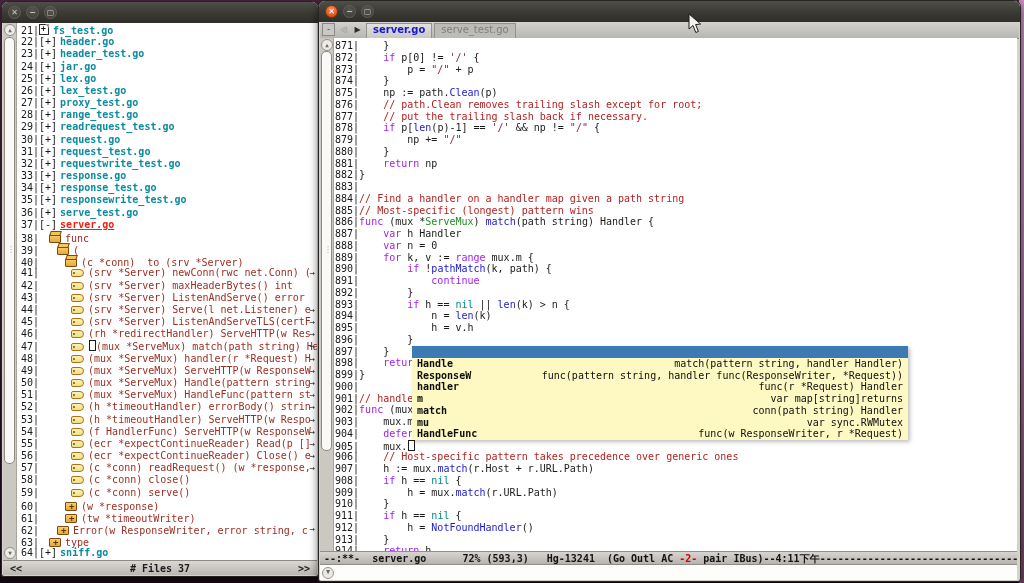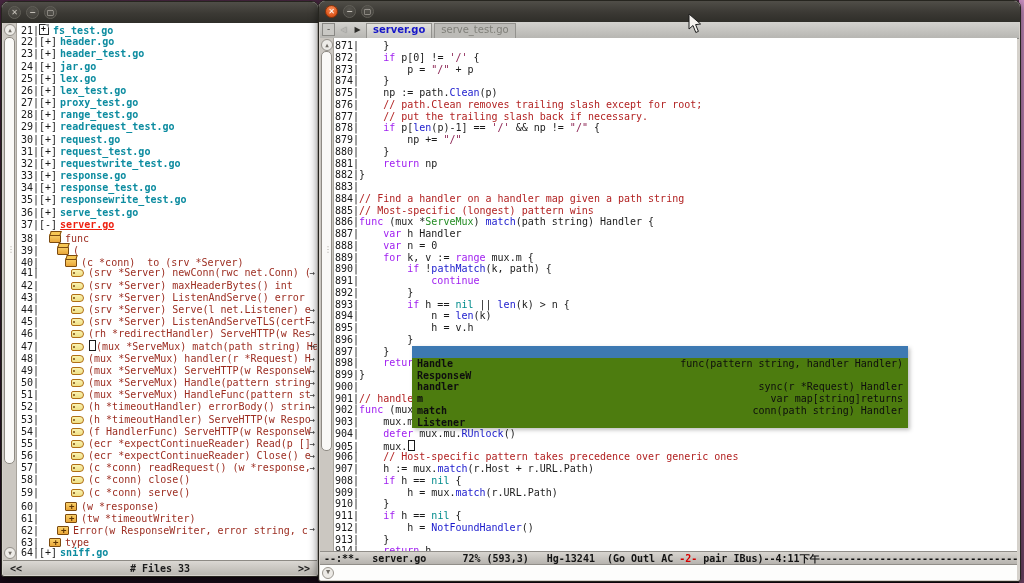--- a/index.html
+++ b/index.html
@@ -74,21 +74,21 @@
     font:bold 10px "DejaVu Sans",sans-serif;}
   .tab.active{background:linear-gradient(#e2e1dd,#c9c8c4);color:#1717c8;}
   .tab.inactive{background:#bcbbb7;color:#80807a;font-weight:normal;}
   .ed-body{position:absolute;top:37px;bottom:30px;left:1px;right:3px;background:#fff;overflow:hidden;}
   .code{position:absolute;left:15px;top:2px;right:0;bottom:0;overflow:hidden;
     font-size:10px;line-height:11.76px;white-space:pre;}
   .code-line{height:11.76px;}
   .lnum{color:#161616;}
   .cursor-box{display:inline-block;width:5px;height:9px;border:1px solid #1a1a1a;vertical-align:-1px;margin-left:1px;}
   
-  .popup{position:absolute;left:92px;top:308px;width:496px;background:#4d7c0f;
+  .popup{position:absolute;left:92px;top:308px;width:496px;background:#fef9c3;
     box-shadow:2px 2px 4px rgba(0,0,0,.25);font-size:10px;}
   .popup-sel{height:11.76px;background:#3d79b2;}
   .popup-row{display:flex;justify-content:space-between;height:11.76px;line-height:11.76px;
     padding:0 5px;color:#0e0e0e;white-space:pre;}
   .popup-row .pname{font-weight:bold;}
   
   .modeline{position:absolute;left:1px;right:3px;bottom:16px;height:14px;
     background:linear-gradient(#d8d5d0,#b6b3ae);border-top:1px solid #918e89;border-bottom:1px solid #918e89;
     font:bold 10px "DejaVu Sans Mono",monospace;line-height:13px;color:#121212;
     white-space:pre;overflow:hidden;padding-left:4px;box-sizing:border-box;}
@@ -121,21 +121,21 @@
     <div class="sb-content">
       <div class="vscroll">
         <span class="vs-btn" style="top:1px">▲</span>
         <div class="vthumb" style="top:14px;height:425px"></div>
         <span class="vs-btn" style="bottom:1px">▼</span>
       </div>
       <div class="sb-list" id="sb-list"><div class="sb-row"><span class="sb-num">21</span><span class="sb-bar">|</span><span style="display: inline-block; width: 0px;"></span><span class="ic ic-page-plus"></span><span class="face-file">fs_test.go</span></div><div class="sb-row"><span class="sb-num">22</span><span class="sb-bar">|</span><span style="display: inline-block; width: 0px;"></span><span class="sb-ficon">[+]</span><span class="face-file">header.go</span></div><div class="sb-row"><span class="sb-num">23</span><span class="sb-bar">|</span><span style="display: inline-block; width: 0px;"></span><span class="sb-ficon">[+]</span><span class="face-file">header_test.go</span></div><div class="sb-row"><span class="sb-num">24</span><span class="sb-bar">|</span><span style="display: inline-block; width: 0px;"></span><span class="sb-ficon">[+]</span><span class="face-file">jar.go</span></div><div class="sb-row"><span class="sb-num">25</span><span class="sb-bar">|</span><span style="display: inline-block; width: 0px;"></span><span class="sb-ficon">[+]</span><span class="face-file">lex.go</span></div><div class="sb-row"><span class="sb-num">26</span><span class="sb-bar">|</span><span style="display: inline-block; width: 0px;"></span><span class="sb-ficon">[+]</span><span class="face-file">lex_test.go</span></div><div class="sb-row"><span class="sb-num">27</span><span class="sb-bar">|</span><span style="display: inline-block; width: 0px;"></span><span class="sb-ficon">[+]</span><span class="face-file">proxy_test.go</span></div><div class="sb-row"><span class="sb-num">28</span><span class="sb-bar">|</span><span style="display: inline-block; width: 0px;"></span><span class="sb-ficon">[+]</span><span class="face-file">range_test.go</span></div><div class="sb-row"><span class="sb-num">29</span><span class="sb-bar">|</span><span style="display: inline-block; width: 0px;"></span><span class="sb-ficon">[+]</span><span class="face-file">readrequest_test.go</span></div><div class="sb-row"><span class="sb-num">30</span><span class="sb-bar">|</span><span style="display: inline-block; width: 0px;"></span><span class="sb-ficon">[+]</span><span class="face-file">request.go</span></div><div class="sb-row"><span class="sb-num">31</span><span class="sb-bar">|</span><span style="display: inline-block; width: 0px;"></span><span class="sb-ficon">[+]</span><span class="face-file">request_test.go</span></div><div class="sb-row"><span class="sb-num">32</span><span class="sb-bar">|</span><span style="display: inline-block; width: 0px;"></span><span class="sb-ficon">[+]</span><span class="face-file">requestwrite_test.go</span></div><div class="sb-row"><span class="sb-num">33</span><span class="sb-bar">|</span><span style="display: inline-block; width: 0px;"></span><span class="sb-ficon">[+]</span><span class="face-file">response.go</span></div><div class="sb-row"><span class="sb-num">34</span><span class="sb-bar">|</span><span style="display: inline-block; width: 0px;"></span><span class="sb-ficon">[+]</span><span class="face-file">response_test.go</span></div><div class="sb-row"><span class="sb-num">35</span><span class="sb-bar">|</span><span style="display: inline-block; width: 0px;"></span><span class="sb-ficon">[+]</span><span class="face-file">responsewrite_test.go</span></div><div class="sb-row"><span class="sb-num">36</span><span class="sb-bar">|</span><span style="display: inline-block; width: 0px;"></span><span class="sb-ficon">[+]</span><span class="face-file">serve_test.go</span></div><div class="sb-row"><span class="sb-num">37</span><span class="sb-bar">|</span><span style="display: inline-block; width: 0px;"></span><span class="sb-ficon">[-]</span><span class="face-sel">server.go</span></div><div class="sb-row"><span class="sb-num">38</span><span class="sb-bar">|</span><span style="display: inline-block; width: 10px;"></span><span class="ic ic-box-open"></span><span class="face-tag">func</span></div><div class="sb-row"><span class="sb-num">39</span><span class="sb-bar">|</span><span style="display: inline-block; width: 18px;"></span><span class="ic ic-box-open"></span><span class="face-tag">(</span></div><div class="sb-row"><span class="sb-num">40</span><span class="sb-bar">|</span><span style="display: inline-block; width: 26px;"></span><span class="ic ic-box-open"></span><span class="face-tag">(c *conn)  to (srv *Server)</span></div><div class="sb-row"><span class="sb-num">41</span><span class="sb-bar">|</span><span style="display: inline-block; width: 32px;"></span><span class="ic ic-tag"></span><span class="face-tag">(srv *Server) newConn(rwc net.Conn) (</span><span class="trunc">→</span></div><div class="sb-row"><span class="sb-num">42</span><span class="sb-bar">|</span><span style="display: inline-block; width: 32px;"></span><span class="ic ic-tag"></span><span class="face-tag">(srv *Server) maxHeaderBytes() int</span></div><div class="sb-row"><span class="sb-num">43</span><span class="sb-bar">|</span><span style="display: inline-block; width: 32px;"></span><span class="ic ic-tag"></span><span class="face-tag">(srv *Server) ListenAndServe() error</span></div><div class="sb-row"><span class="sb-num">44</span><span class="sb-bar">|</span><span style="display: inline-block; width: 32px;"></span><span class="ic ic-tag"></span><span class="face-tag">(srv *Server) Serve(l net.Listener) e</span><span class="trunc">→</span></div><div class="sb-row"><span class="sb-num">45</span><span class="sb-bar">|</span><span style="display: inline-block; width: 32px;"></span><span class="ic ic-tag"></span><span class="face-tag">(srv *Server) ListenAndServeTLS(certF</span><span class="trunc">→</span></div><div class="sb-row"><span class="sb-num">46</span><span class="sb-bar">|</span><span style="display: inline-block; width: 32px;"></span><span class="ic ic-tag"></span><span class="face-tag">(rh *redirectHandler) ServeHTTP(w Res</span><span class="trunc">→</span></div><div class="sb-row"><span class="sb-num">47</span><span class="sb-bar">|</span><span style="display: inline-block; width: 32px;"></span><span class="ic ic-tag"></span><span class="cursor-box"></span><span class="face-tag">(mux *ServeMux) match(path string) Ha</span><span class="trunc">→</span></div><div class="sb-row"><span class="sb-num">48</span><span class="sb-bar">|</span><span style="display: inline-block; width: 32px;"></span><span class="ic ic-tag"></span><span class="face-tag">(mux *ServeMux) handler(r *Request) H</span><span class="trunc">→</span></div><div class="sb-row"><span class="sb-num">49</span><span class="sb-bar">|</span><span style="display: inline-block; width: 32px;"></span><span class="ic ic-tag"></span><span class="face-tag">(mux *ServeMux) ServeHTTP(w ResponseW</span><span class="trunc">→</span></div><div class="sb-row"><span class="sb-num">50</span><span class="sb-bar">|</span><span style="display: inline-block; width: 32px;"></span><span class="ic ic-tag"></span><span class="face-tag">(mux *ServeMux) Handle(pattern string</span><span class="trunc">→</span></div><div class="sb-row"><span class="sb-num">51</span><span class="sb-bar">|</span><span style="display: inline-block; width: 32px;"></span><span class="ic ic-tag"></span><span class="face-tag">(mux *ServeMux) HandleFunc(pattern st</span><span class="trunc">→</span></div><div class="sb-row"><span class="sb-num">52</span><span class="sb-bar">|</span><span style="display: inline-block; width: 32px;"></span><span class="ic ic-tag"></span><span class="face-tag">(h *timeoutHandler) errorBody() strin</span><span class="trunc">→</span></div><div class="sb-row"><span class="sb-num">53</span><span class="sb-bar">|</span><span style="display: inline-block; width: 32px;"></span><span class="ic ic-tag"></span><span class="face-tag">(h *timeoutHandler) ServeHTTP(w Respo</span><span class="trunc">→</span></div><div class="sb-row"><span class="sb-num">54</span><span class="sb-bar">|</span><span style="display: inline-block; width: 32px;"></span><span class="ic ic-tag"></span><span class="face-tag">(f HandlerFunc) ServeHTTP(w ResponseW</span><span class="trunc">→</span></div><div class="sb-row"><span class="sb-num">55</span><span class="sb-bar">|</span><span style="display: inline-block; width: 32px;"></span><span class="ic ic-tag"></span><span class="face-tag">(ecr *expectContinueReader) Read(p []</span><span class="trunc">→</span></div><div class="sb-row"><span class="sb-num">56</span><span class="sb-bar">|</span><span style="display: inline-block; width: 32px;"></span><span class="ic ic-tag"></span><span class="face-tag">(ecr *expectContinueReader) Close() e</span><span class="trunc">→</span></div><div class="sb-row"><span class="sb-num">57</span><span class="sb-bar">|</span><span style="display: inline-block; width: 32px;"></span><span class="ic ic-tag"></span><span class="face-tag">(c *conn) readRequest() (w *response,</span><span class="trunc">→</span></div><div class="sb-row"><span class="sb-num">58</span><span class="sb-bar">|</span><span style="display: inline-block; width: 32px;"></span><span class="ic ic-tag"></span><span class="face-tag">(c *conn) close()</span></div><div class="sb-row"><span class="sb-num">59</span><span class="sb-bar">|</span><span style="display: inline-block; width: 32px;"></span><span class="ic ic-tag"></span><span class="face-tag">(c *conn) serve()</span></div><div class="sb-row"><span class="sb-num">60</span><span class="sb-bar">|</span><span style="display: inline-block; width: 26px;"></span><span class="ic ic-box-plus"></span><span class="face-tag">(w *response)</span></div><div class="sb-row"><span class="sb-num">61</span><span class="sb-bar">|</span><span style="display: inline-block; width: 26px;"></span><span class="ic ic-box-plus"></span><span class="face-tag">(tw *timeoutWriter)</span></div><div class="sb-row"><span class="sb-num">62</span><span class="sb-bar">|</span><span style="display: inline-block; width: 18px;"></span><span class="ic ic-box-plus"></span><span class="face-tag">Error(w ResponseWriter, error string, c</span><span class="trunc">→</span></div><div class="sb-row"><span class="sb-num">63</span><span class="sb-bar">|</span><span style="display: inline-block; width: 10px;"></span><span class="ic ic-box-plus"></span><span class="face-tag">type</span></div><div class="sb-row"><span class="sb-num">64</span><span class="sb-bar">|</span><span style="display: inline-block; width: 0px;"></span><span class="sb-ficon">[+]</span><span class="face-file">sniff.go</span></div></div>
     </div>
     <footer class="sb-status">
       <span>&lt;&lt;</span>
-      <span># Files  33</span>
+      <span># Files  37</span>
       <span>&gt;&gt;</span>
     </footer>
   </section>
 
   <section class="window editor">
     <header class="titlebar">
       <span class="wbtn close-hot">
           <span>✕</span>
         </span>
       <span class="wbtn">
@@ -156,26 +156,27 @@
         </span>
     </div>
     <div class="ed-body">
       <div class="vscroll">
         <span class="vs-btn" style="top:1px">▲</span>
         <div class="vthumb" style="top:13px;height:398px"></div>
       </div>
       <div class="code" id="code"><div class="code-line"><span class="lnum">871|</span><span style="color: rgb(27, 27, 27);">    }</span></div><div class="code-line"><span class="lnum">872|</span><span style="color: rgb(27, 27, 27);">    </span><span style="color: rgb(160, 32, 240);">if</span><span style="color: rgb(27, 27, 27);"> p[0] != </span><span style="color: rgb(139, 34, 82);">'/'</span><span style="color: rgb(27, 27, 27);"> {</span></div><div class="code-line"><span class="lnum">873|</span><span style="color: rgb(27, 27, 27);">        p = </span><span style="color: rgb(139, 34, 82);">"/"</span><span style="color: rgb(27, 27, 27);"> + p</span></div><div class="code-line"><span class="lnum">874|</span><span style="color: rgb(27, 27, 27);">    }</span></div><div class="code-line"><span class="lnum">875|</span><span style="color: rgb(27, 27, 27);">    np := path.</span><span style="color: rgb(26, 26, 205);">Clean</span><span style="color: rgb(27, 27, 27);">(p)</span></div><div class="code-line"><span class="lnum">876|</span><span style="color: rgb(27, 27, 27);">    </span><span style="color: rgb(178, 34, 34);">// path.Clean removes trailing slash except for root;</span></div><div class="code-line"><span class="lnum">877|</span><span style="color: rgb(27, 27, 27);">    </span><span style="color: rgb(178, 34, 34);">// put the trailing slash back if necessary.</span></div><div class="code-line"><span class="lnum">878|</span><span style="color: rgb(27, 27, 27);">    </span><span style="color: rgb(160, 32, 240);">if</span><span style="color: rgb(27, 27, 27);"> p[</span><span style="color: rgb(26, 26, 205);">len</span><span style="color: rgb(27, 27, 27);">(p)-1] == </span><span style="color: rgb(139, 34, 82);">'/'</span><span style="color: rgb(27, 27, 27);"> &amp;&amp; np != </span><span style="color: rgb(139, 34, 82);">"/"</span><span style="color: rgb(27, 27, 27);"> {</span></div><div class="code-line"><span class="lnum">879|</span><span style="color: rgb(27, 27, 27);">        np += </span><span style="color: rgb(139, 34, 82);">"/"</span></div><div class="code-line"><span class="lnum">880|</span><span style="color: rgb(27, 27, 27);">    }</span></div><div class="code-line"><span class="lnum">881|</span><span style="color: rgb(27, 27, 27);">    </span><span style="color: rgb(160, 32, 240);">return</span><span style="color: rgb(27, 27, 27);"> np</span></div><div class="code-line"><span class="lnum">882|</span><span style="color: rgb(27, 27, 27);">}</span></div><div class="code-line"><span class="lnum">883|</span></div><div class="code-line"><span class="lnum">884|</span><span style="color: rgb(178, 34, 34);">// Find a handler on a handler map given a path string</span></div><div class="code-line"><span class="lnum">885|</span><span style="color: rgb(178, 34, 34);">// Most-specific (longest) pattern wins</span></div><div class="code-line"><span class="lnum">886|</span><span style="color: rgb(160, 32, 240);">func</span><span style="color: rgb(27, 27, 27);"> (mux *</span><span style="color: rgb(34, 139, 34);">ServeMux</span><span style="color: rgb(27, 27, 27);">) </span><span style="color: rgb(26, 26, 205);">match</span><span style="color: rgb(27, 27, 27);">(path string) Handler {</span></div><div class="code-line"><span class="lnum">887|</span><span style="color: rgb(27, 27, 27);">    </span><span style="color: rgb(160, 32, 240);">var</span><span style="color: rgb(27, 27, 27);"> h Handler</span></div><div class="code-line"><span class="lnum">888|</span><span style="color: rgb(27, 27, 27);">    </span><span style="color: rgb(160, 32, 240);">var</span><span style="color: rgb(27, 27, 27);"> n = 0</span></div><div class="code-line"><span class="lnum">889|</span><span style="color: rgb(27, 27, 27);">    </span><span style="color: rgb(160, 32, 240);">for</span><span style="color: rgb(27, 27, 27);"> k, v := </span><span style="color: rgb(160, 32, 240);">range</span><span style="color: rgb(27, 27, 27);"> mux.m {</span></div><div class="code-line"><span class="lnum">890|</span><span style="color: rgb(27, 27, 27);">        </span><span style="color: rgb(160, 32, 240);">if</span><span style="color: rgb(27, 27, 27);"> !</span><span style="color: rgb(26, 26, 205);">pathMatch</span><span style="color: rgb(27, 27, 27);">(k, path) {</span></div><div class="code-line"><span class="lnum">891|</span><span style="color: rgb(27, 27, 27);">            </span><span style="color: rgb(160, 32, 240);">continue</span></div><div class="code-line"><span class="lnum">892|</span><span style="color: rgb(27, 27, 27);">        }</span></div><div class="code-line"><span class="lnum">893|</span><span style="color: rgb(27, 27, 27);">        </span><span style="color: rgb(160, 32, 240);">if</span><span style="color: rgb(27, 27, 27);"> h == </span><span style="color: rgb(0, 139, 139);">nil</span><span style="color: rgb(27, 27, 27);"> || </span><span style="color: rgb(26, 26, 205);">len</span><span style="color: rgb(27, 27, 27);">(k) &gt; n {</span></div><div class="code-line"><span class="lnum">894|</span><span style="color: rgb(27, 27, 27);">            n = </span><span style="color: rgb(26, 26, 205);">len</span><span style="color: rgb(27, 27, 27);">(k)</span></div><div class="code-line"><span class="lnum">895|</span><span style="color: rgb(27, 27, 27);">            h = v.h</span></div><div class="code-line"><span class="lnum">896|</span><span style="color: rgb(27, 27, 27);">        }</span></div><div class="code-line"><span class="lnum">897|</span><span style="color: rgb(27, 27, 27);">    }</span></div><div class="code-line"><span class="lnum">898|</span><span style="color: rgb(27, 27, 27);">    </span><span style="color: rgb(160, 32, 240);">return</span><span style="color: rgb(27, 27, 27);"> h</span></div><div class="code-line"><span class="lnum">899|</span><span style="color: rgb(27, 27, 27);">}</span></div><div class="code-line"><span class="lnum">900|</span></div><div class="code-line"><span class="lnum">901|</span><span style="color: rgb(178, 34, 34);">// handler returns the handler to use for the request r.</span></div><div class="code-line"><span class="lnum">902|</span><span style="color: rgb(160, 32, 240);">func</span><span style="color: rgb(27, 27, 27);"> (mux *</span><span style="color: rgb(34, 139, 34);">ServeMux</span><span style="color: rgb(27, 27, 27);">) </span><span style="color: rgb(26, 26, 205);">handler</span><span style="color: rgb(27, 27, 27);">(r *</span><span style="color: rgb(34, 139, 34);">Request</span><span style="color: rgb(27, 27, 27);">) Handler {</span></div><div class="code-line"><span class="lnum">903|</span><span style="color: rgb(27, 27, 27);">    mux.mu.</span><span style="color: rgb(26, 26, 205);">RLock</span><span style="color: rgb(27, 27, 27);">()</span></div><div class="code-line"><span class="lnum">904|</span><span style="color: rgb(27, 27, 27);">    </span><span style="color: rgb(160, 32, 240);">defer</span><span style="color: rgb(27, 27, 27);"> mux.mu.</span><span style="color: rgb(26, 26, 205);">RUnlock</span><span style="color: rgb(27, 27, 27);">()</span></div><div class="code-line"><span class="lnum">905|</span><span style="color: rgb(27, 27, 27);">    mux.</span><span class="cursor-box"></span></div><div class="code-line"><span class="lnum">906|</span><span style="color: rgb(27, 27, 27);">    </span><span style="color: rgb(178, 34, 34);">// Host-specific pattern takes precedence over generic ones</span></div><div class="code-line"><span class="lnum">907|</span><span style="color: rgb(27, 27, 27);">    h := mux.</span><span style="color: rgb(26, 26, 205);">match</span><span style="color: rgb(27, 27, 27);">(r.Host + r.URL.Path)</span></div><div class="code-line"><span class="lnum">908|</span><span style="color: rgb(27, 27, 27);">    </span><span style="color: rgb(160, 32, 240);">if</span><span style="color: rgb(27, 27, 27);"> h == </span><span style="color: rgb(0, 139, 139);">nil</span><span style="color: rgb(27, 27, 27);"> {</span></div><div class="code-line"><span class="lnum">909|</span><span style="color: rgb(27, 27, 27);">        h = mux.</span><span style="color: rgb(26, 26, 205);">match</span><span style="color: rgb(27, 27, 27);">(r.URL.Path)</span></div><div class="code-line"><span class="lnum">910|</span><span style="color: rgb(27, 27, 27);">    }</span></div><div class="code-line"><span class="lnum">911|</span><span style="color: rgb(27, 27, 27);">    </span><span style="color: rgb(160, 32, 240);">if</span><span style="color: rgb(27, 27, 27);"> h == </span><span style="color: rgb(0, 139, 139);">nil</span><span style="color: rgb(27, 27, 27);"> {</span></div><div class="code-line"><span class="lnum">912|</span><span style="color: rgb(27, 27, 27);">        h = </span><span style="color: rgb(26, 26, 205);">NotFoundHandler</span><span style="color: rgb(27, 27, 27);">()</span></div><div class="code-line"><span class="lnum">913|</span><span style="color: rgb(27, 27, 27);">    }</span></div><div class="code-line"><span class="lnum">914|</span><span style="color: rgb(27, 27, 27);">    </span><span style="color: rgb(160, 32, 240);">return</span><span style="color: rgb(27, 27, 27);"> h</span></div></div>
       <div class="popup" id="popup">
         <div class="popup-sel"></div>
-      <div class="popup-row"><span class="pname">Handle</span><span class="psig">func(pattern string, handler Handler)</span></div>
-          <div class="popup-row"><span class="pname">ResponseW</span></div>
-          <div class="popup-row"><span class="pname">handler</span><span class="psig">sync(r *Request) Handler</span></div>
+      <div class="popup-row"><span class="pname">Handle</span><span class="psig">match(pattern string, handler Handler)</span></div>
+          <div class="popup-row"><span class="pname">ResponseW</span><span class="psig">func(pattern string, handler func(ResponseWriter, *Request))</span></div>
+          <div class="popup-row"><span class="pname">handler</span><span class="psig">func(r *Request) Handler</span></div>
           <div class="popup-row"><span class="pname">m</span><span class="psig">var map[string]returns</span></div>
           <div class="popup-row"><span class="pname">match</span><span class="psig">conn(path string) Handler</span></div>
-          <div class="popup-row"><span class="pname">Listener</span></div>
+          <div class="popup-row"><span class="pname">mu</span><span class="psig">var sync.RWMutex</span></div>
+          <div class="popup-row"><span class="pname">HandleFunc</span><span class="psig">func(w ResponseWriter, r *Request)</span></div>
         </div>
     </div>
     <footer class="modeline"><span>--:**-  server.go      72% (593,3)   Hg-13241  (Go Outl AC </span><span class="ml-warn">-2-</span><span> pair IBus)--4:11下午------------------------------------------------------------</span></footer>
     <div class="minibuffer">
       <span class="mb-btn">▼</span>
     </div>
   </section>
 
   <svg class="mouse" viewBox="0 0 14 21">
     <path d="M1 1 L1 16 L5 12.5 L7.8 19.5 L10.4 18.4 L7.6 11.6 L12.6 11 Z" fill="#f4f2ee" stroke="#1c1c1c" stroke-width="1"></path>

